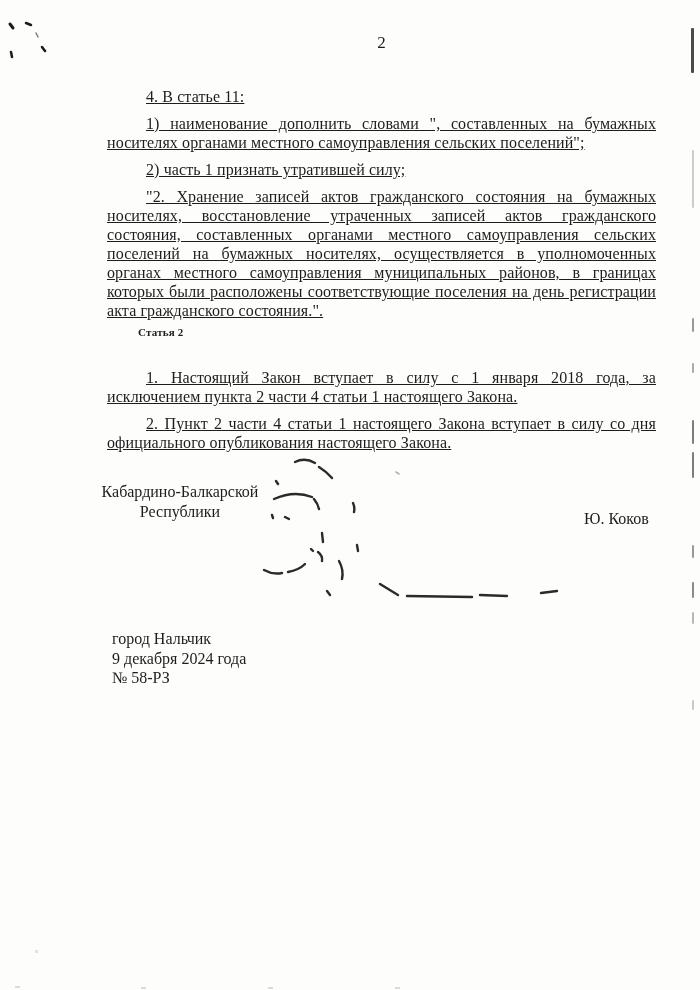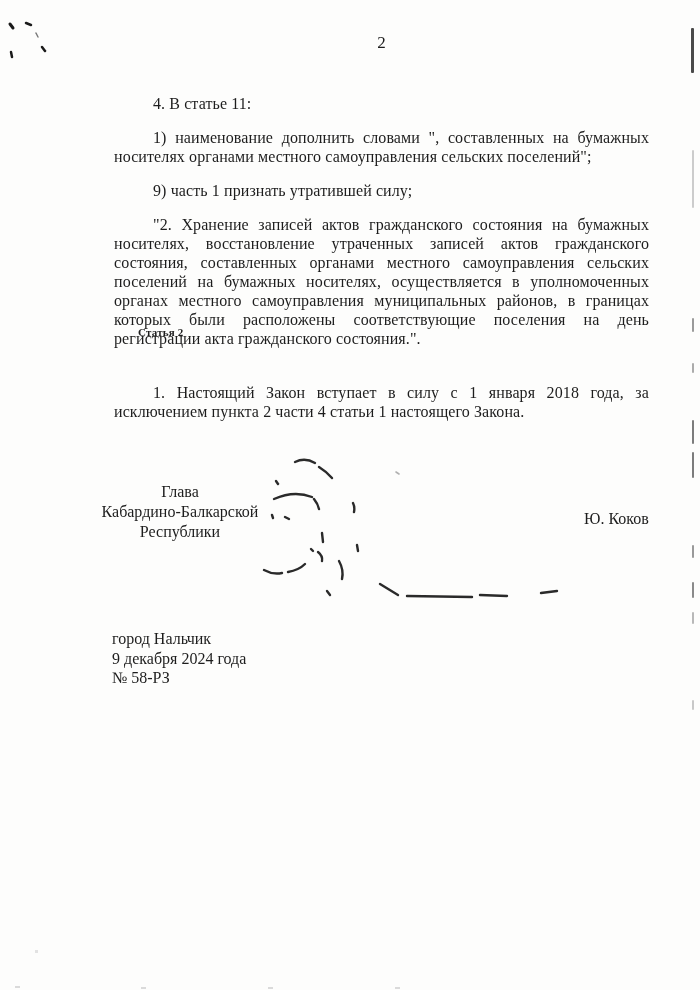--- a/index.html
+++ b/index.html
@@ -27,25 +27,26 @@
   .text-block {
     position: absolute;
     left: 99px;
     width: 565px;
     font-size: 16px;
     line-height: 19px;
     text-align: justify;
     letter-spacing: 0.1px;
   }
   .text-block p {
-    margin: 15px;
+    margin: 8px;
     text-indent: 39px;
+    text-decoration: underline;
   }
   #article1-block { top: 79px; }
-  #article2-block { top: 368px; }
+  #article2-block { top: 360px; }
   .article-heading {
     position: absolute;
     left: 138px;
     top: 326px;
     font-size: 11px;
     font-weight: bold;
     letter-spacing: 0.2px;
   }
   .sig-title {
     position: absolute;
@@ -114,32 +115,32 @@
 </head>
 <body>
 
 <div class="page">
 
   <div class="page-number">2</div>
 
   <div class="text-block" id="article1-block">
     <p>4. В статье 11:</p>
     <p>1) наименование дополнить словами ", составленных на бумажных носителях органами местного самоуправления сельских поселений";</p>
-    <p>9) часть 1 признать утратившей силу;</p>
+    <p>2) часть 1 признать утратившей силу;</p>
     <p>"2. Хранение записей актов гражданского состояния на бумажных носителях, восстановление утраченных записей актов гражданского состояния, составленных органами местного самоуправления сельских поселений на бумажных носителях, осуществляется в уполномоченных органах местного самоуправления муниципальных районов, в границах которых были расположены соответствующие поселения на день регистрации акта гражданского состояния.".</p>
   </div>
 
   <div class="article-heading">Статья 2</div>
 
   <div class="text-block" id="article2-block">
     <p>1. Настоящий Закон вступает в силу с 1 января 2018 года, за исключением пункта 2 части 4 статьи 1 настоящего Закона.</p>
+    <p>2. Пункт 2 части 4 статьи 1 настоящего Закона вступает в силу со дня официального опубликования настоящего Закона.</p>
   </div>
 
   <div class="sig-title">
-    <div>Глава</div>
     <div>Кабардино-Балкарской</div>
     <div>Республики</div>
   </div>
 
   <svg class="signature-svg" viewBox="0 0 330 160">
     <g fill="none" stroke="#2a2a2a" stroke-width="2.4" stroke-linecap="round">
       <path d="M55,14 q10,-5 20,1"></path>
       <path d="M79,19 q8,5 13,11"></path>
       <path d="M36,33 l2,3"></path>
       <path d="M34,51 q20,-9 38,-2"></path>

